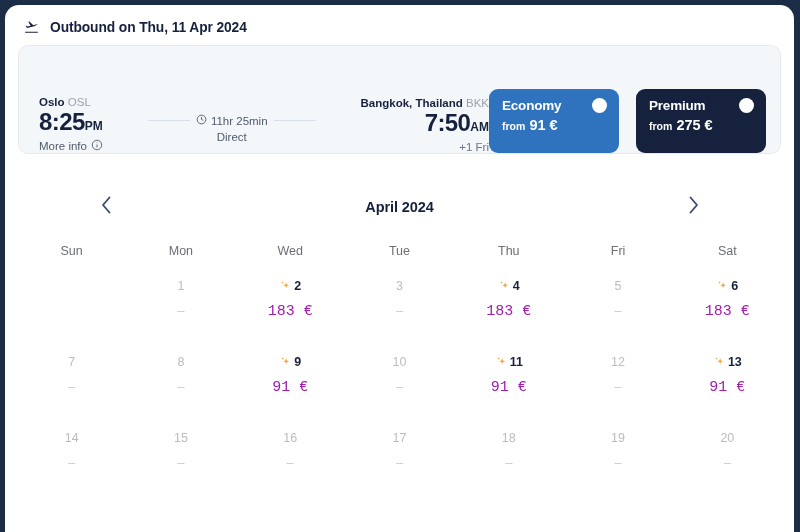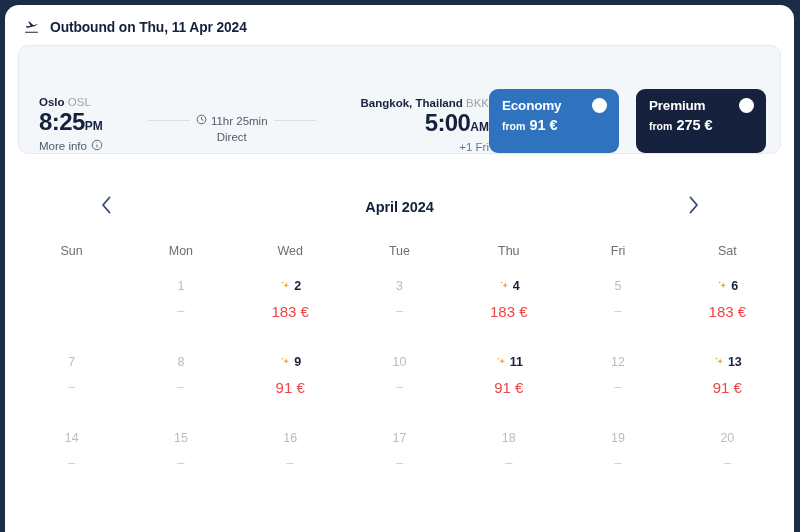--- a/index.html
+++ b/index.html
@@ -215,21 +215,21 @@
     gap: 1px;
     line-height: 1.1;
   }
   .day-cell.available .day-num { color: #16213d; font-weight: bold; font-size: 12.5px; }
   .day-cell.unavailable .day-num { color: #b9bcc1; }
   .day-cell.empty .day-num { visibility: hidden; }
 
   .sparkle-icon { color: #f0a73c; display: inline-flex; margin-right: 1px; }
 
   .day-price { margin-top: 9px; font-size: 15px; }
-  .day-cell.available .day-price { color: #ef4444; }
+  .day-cell.available .day-price { color: #a21caf; font-family: Liberation Mono, monospace; }
   .day-cell.unavailable .day-price { color: #c9ccd1; font-size: 13px; }
   .day-cell.empty .day-price { visibility: hidden; }
 </style>
 </head>
 <body>
 
 <div id="app-frame">
 <div id="app-window">
 
 
@@ -282,21 +282,21 @@
         </div>
         <div class="stops-text">Direct</div>
       </div>
 
       <div class="endpoint dest">
         <div class="city-line">
           <span class="city-name">Bangkok, Thailand</span>
           <span class="iata">BKK</span>
         </div>
         <div class="time">
-          <span>5:00</span><span class="meridiem">AM</span>
+          <span>7:50</span><span class="meridiem">AM</span>
         </div>
         <div class="plus-day">+1 Fri</div>
       </div>
     </div>
 
     <div class="fares">
       <div class="fare-card economy">
         <div class="fare-top">
           <span class="fare-name">Economy</span>
           <span class="radio-dot"></span>

